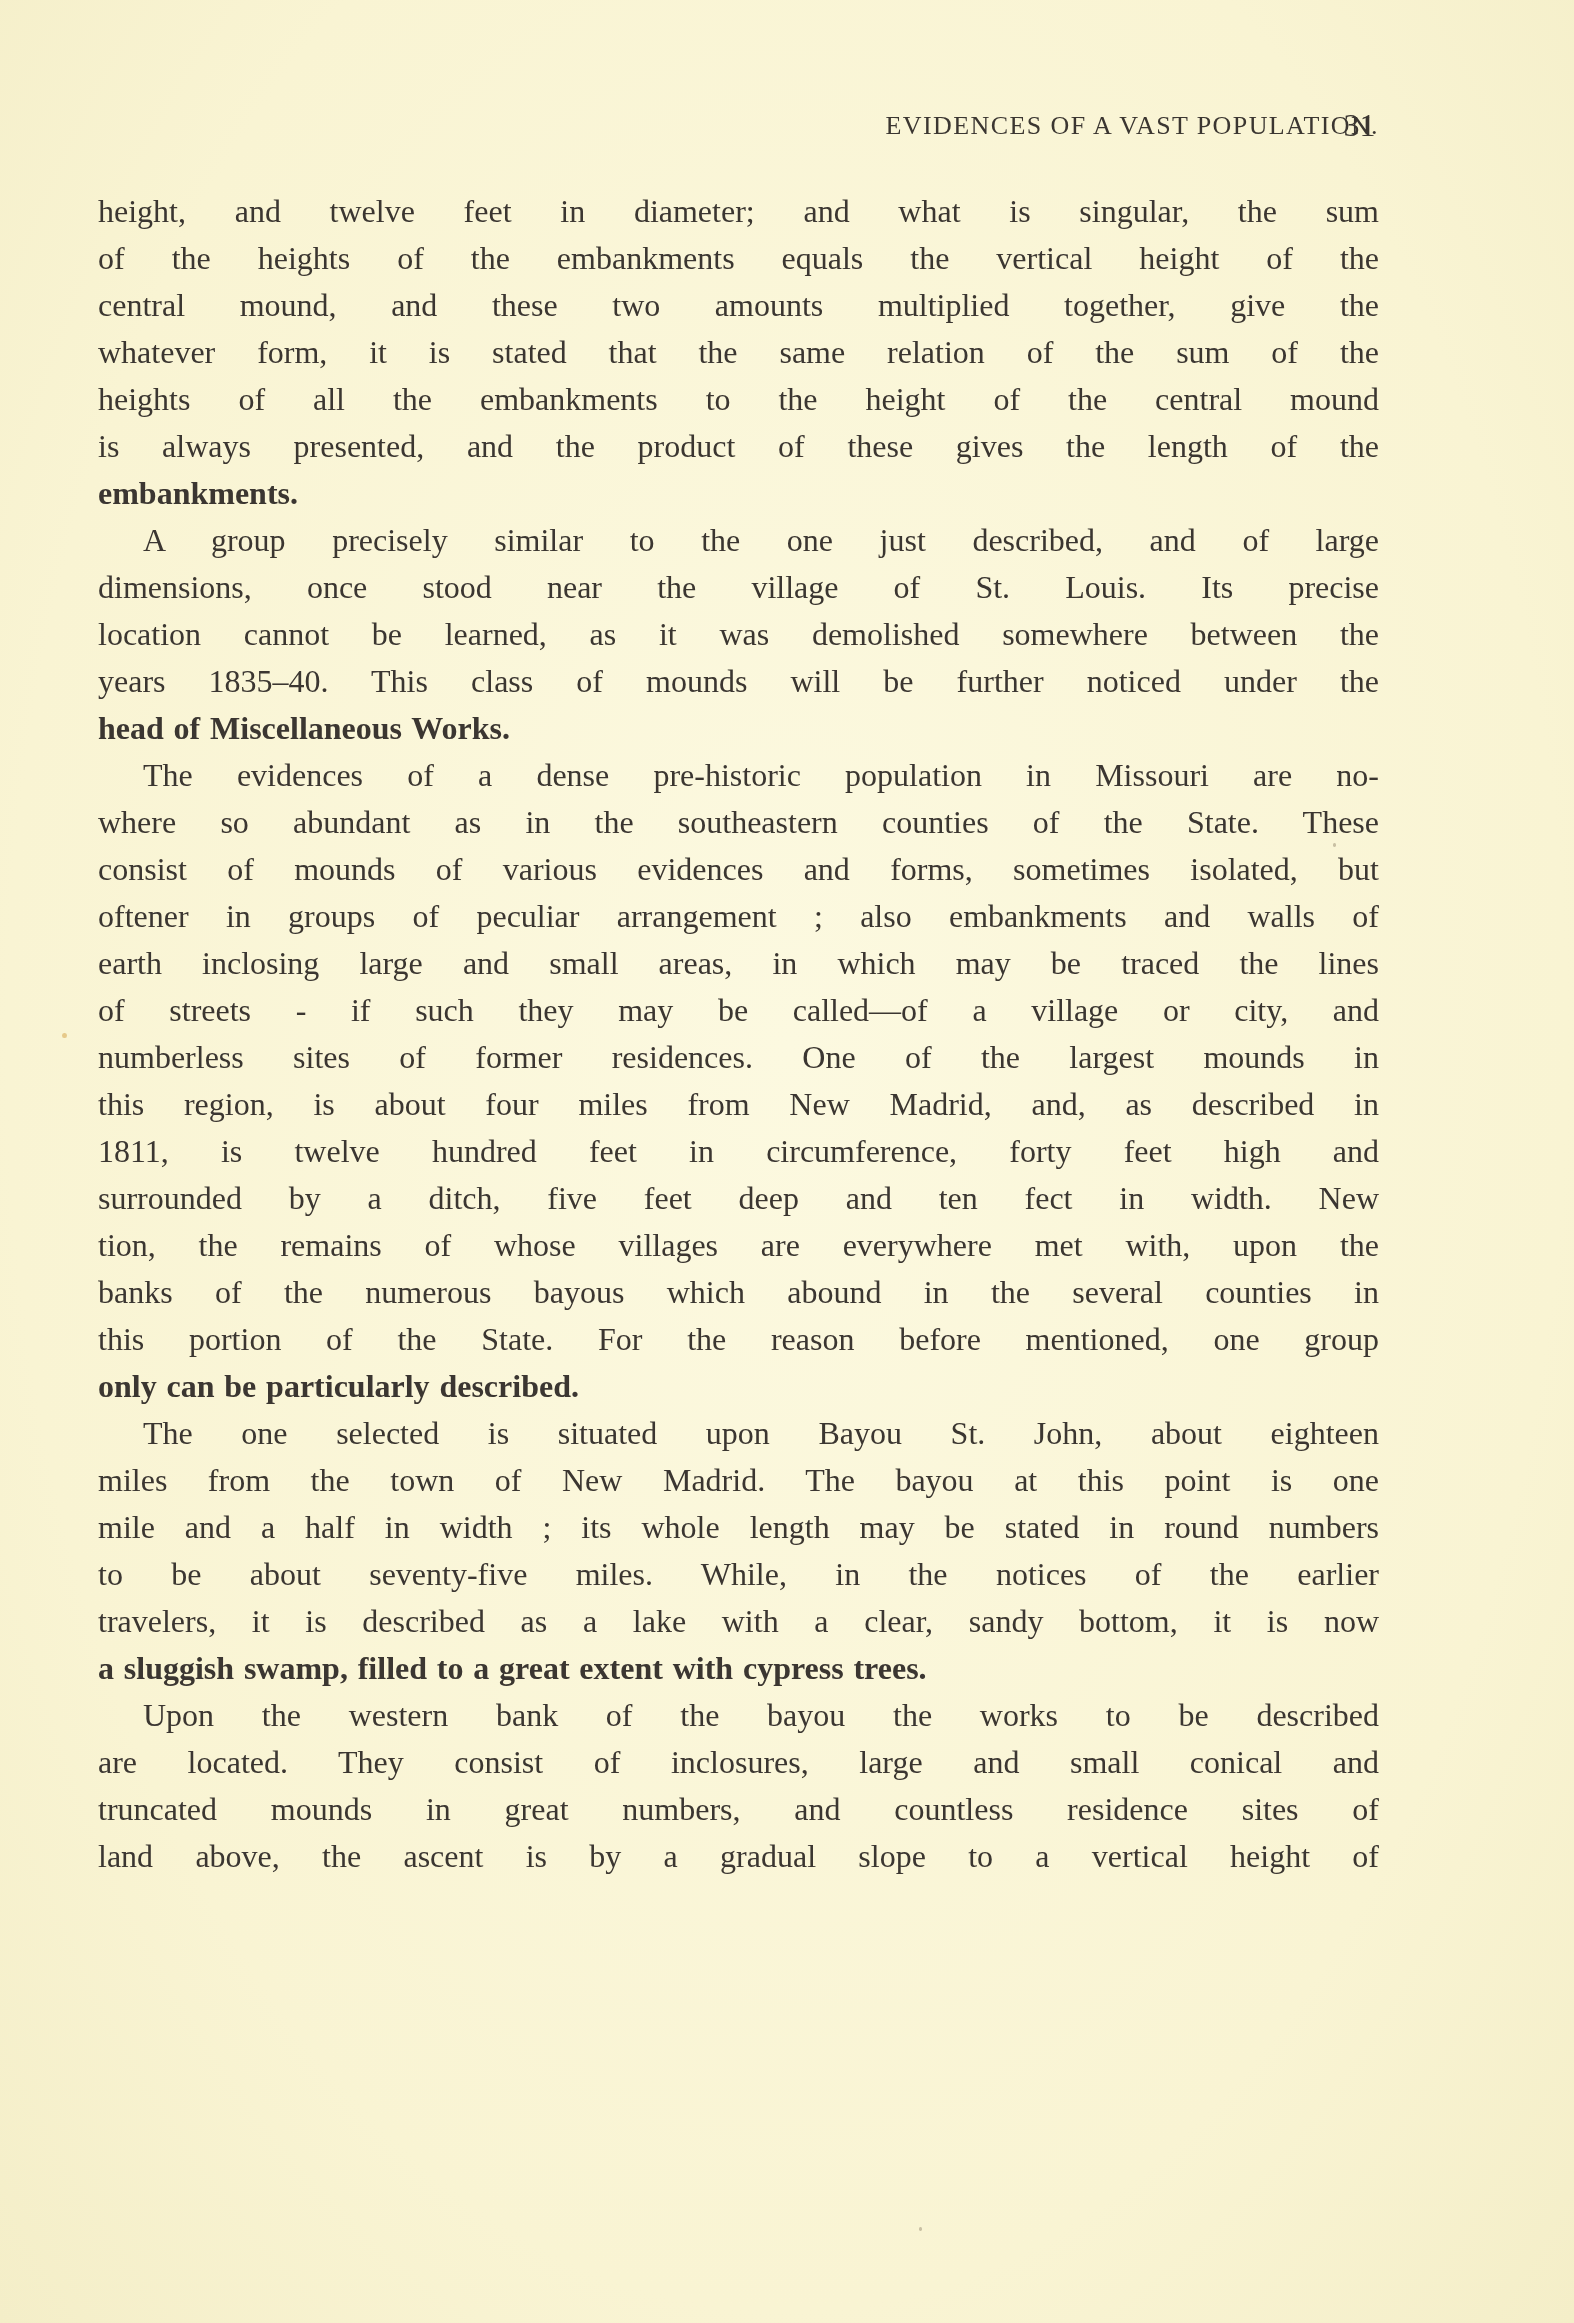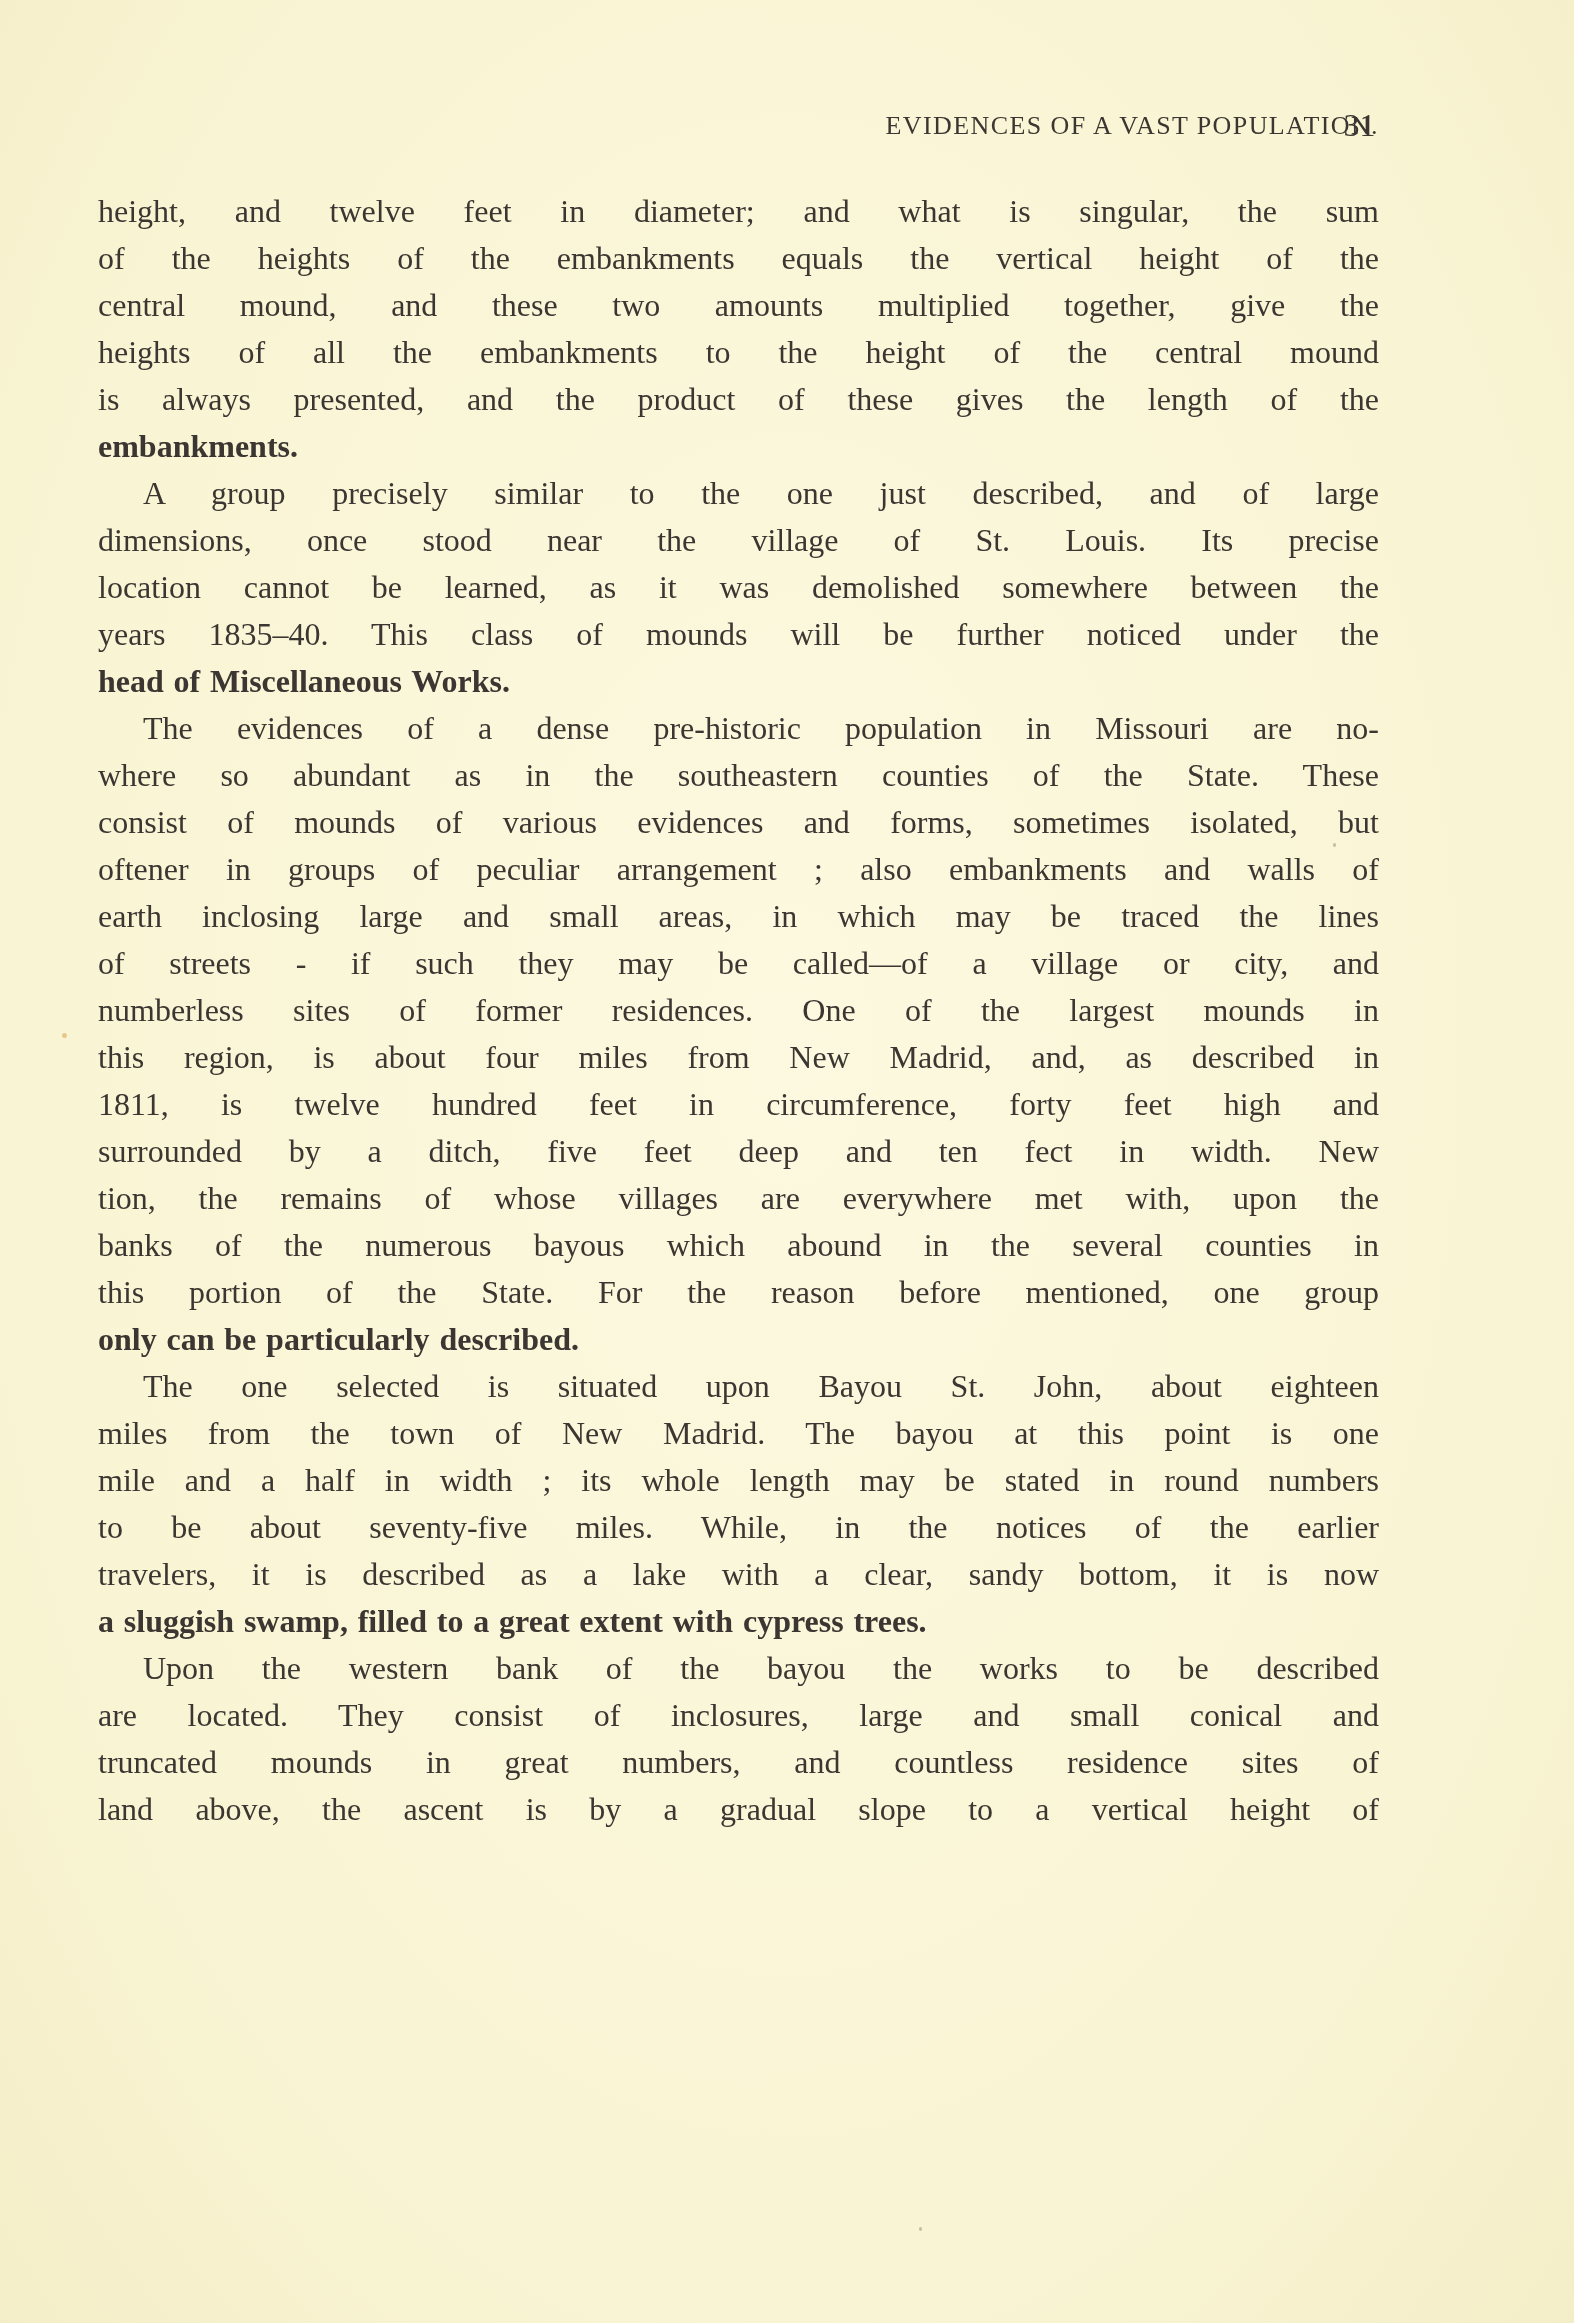--- a/index.html
+++ b/index.html
@@ -52,20 +52,21 @@
 <header class="running-head">
   <div class="running-title">EVIDENCES OF A VAST POPULATION.</div>
   <div class="page-number">31</div>
 </header>
 
 <main class="body-text">
   <section>
     <span class="line">height, and twelve feet in diameter; and what is singular, the sum</span>
     <span class="line">of the heights of the embankments equals the vertical height of the</span>
     <span class="line">central mound, and these two amounts multiplied together, give the</span>
+    <span class="line">whatever form, it is stated that the same relation of the sum of the</span>
     <span class="line">heights of all the embankments to the height of the central mound</span>
     <span class="line">is always presented, and the product of these gives the length of the</span>
     <span class="line last">embankments.</span>
   </section>
 
   <section>
     <span class="line indent">A group precisely similar to the one just described, and of large</span>
     <span class="line">dimensions, once stood near the village of St. Louis. Its precise</span>
     <span class="line">location cannot be learned, as it was demolished somewhere between the</span>
     <span class="line">years 1835–40. This class of mounds will be further noticed under the</span>

